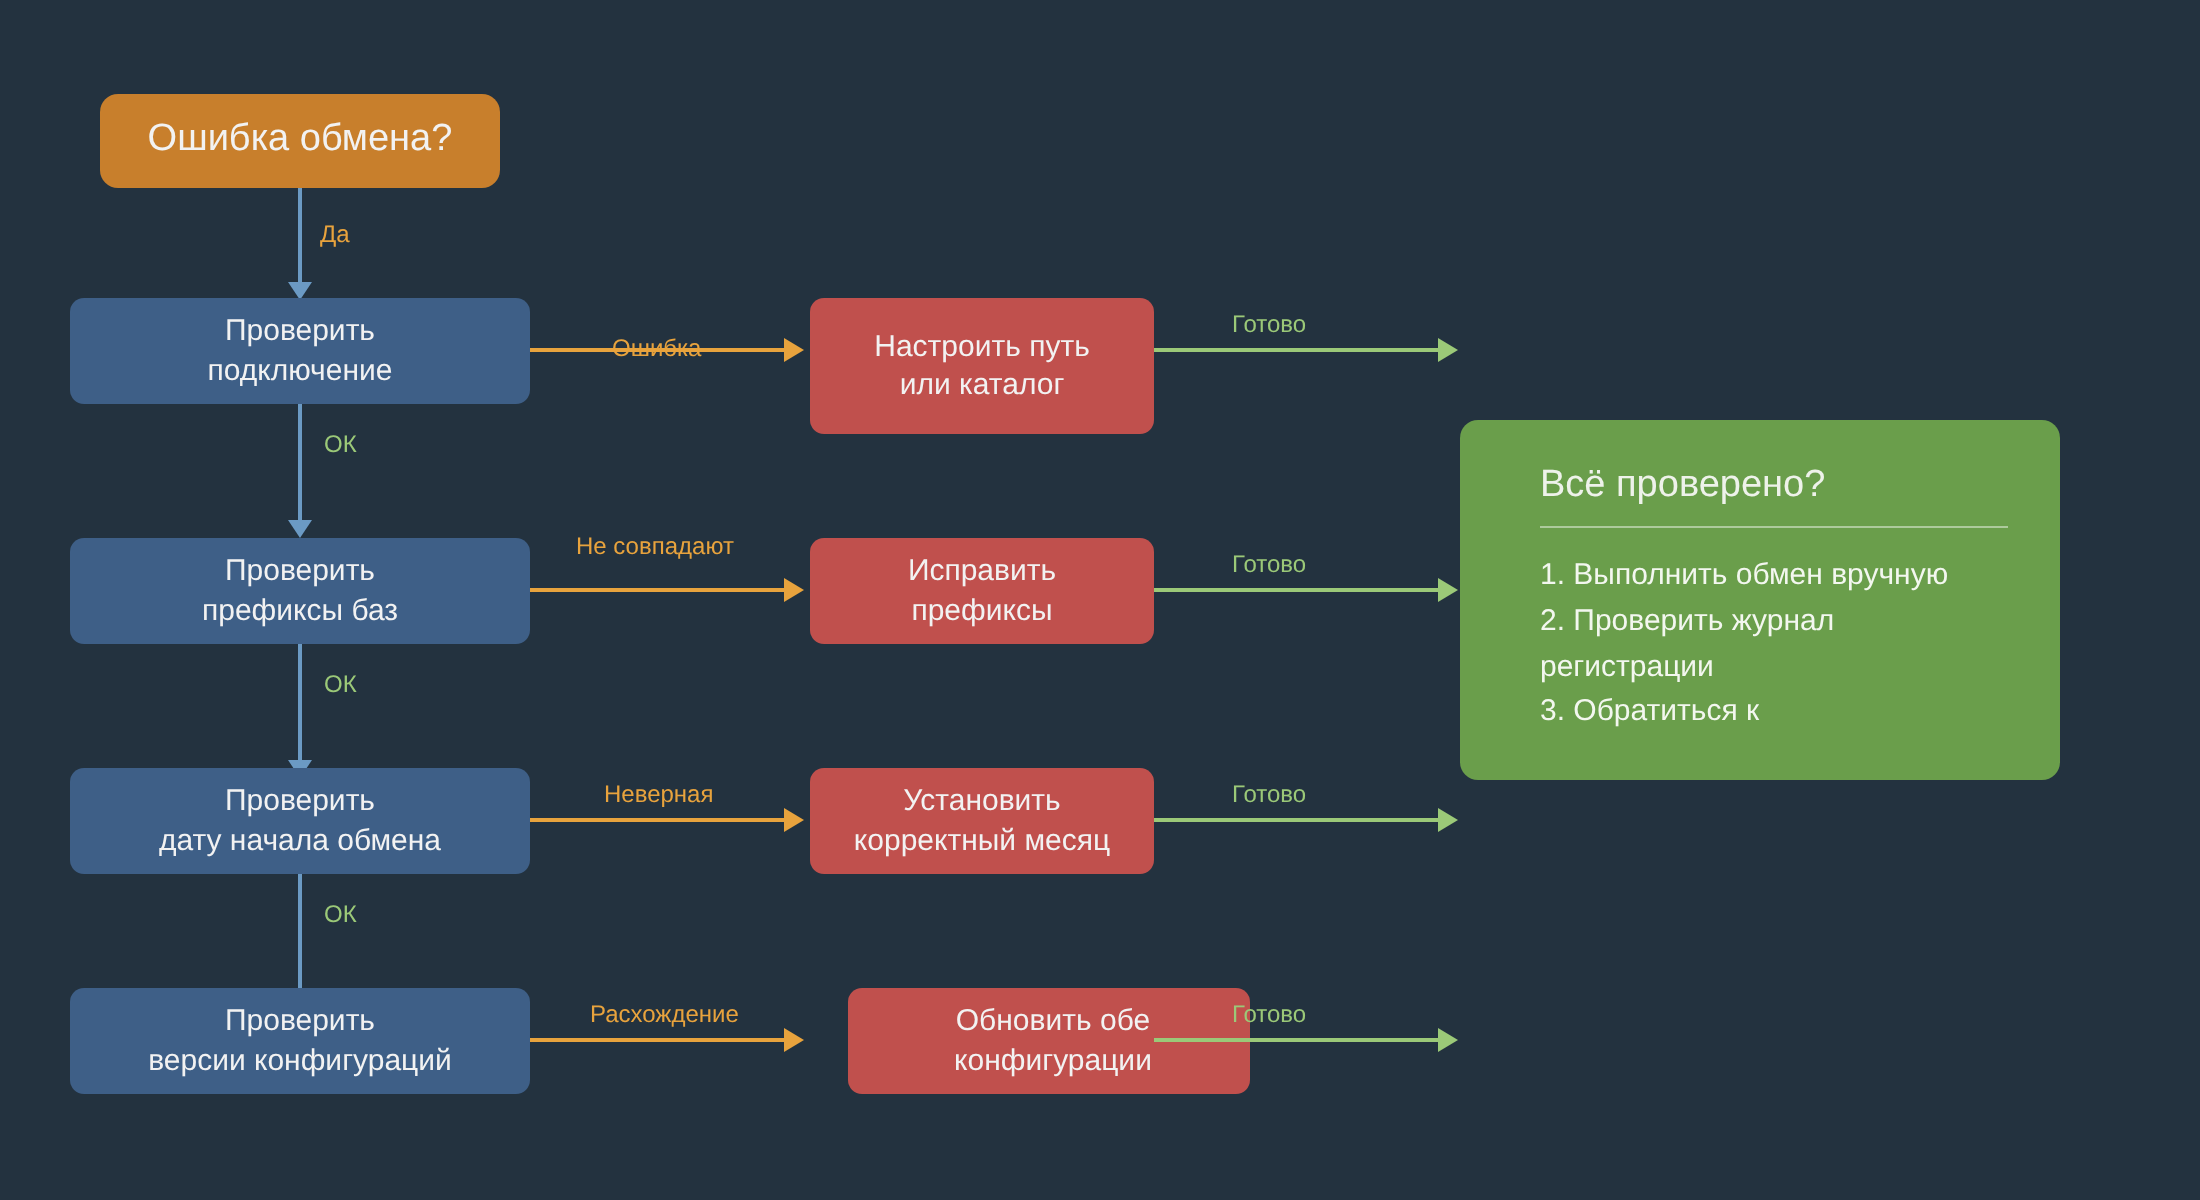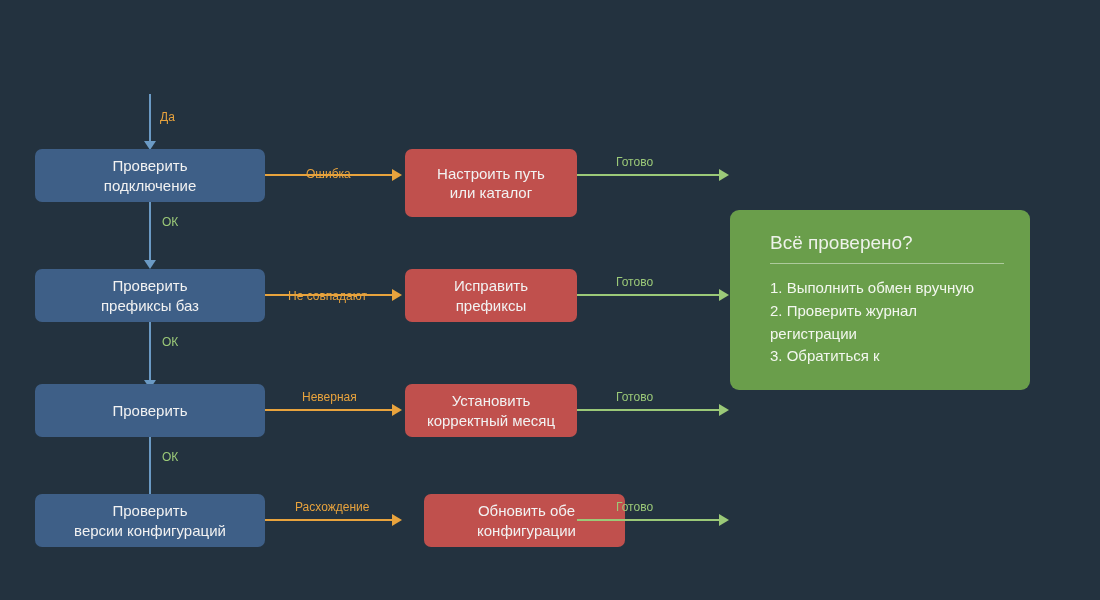--- a/index.html
+++ b/index.html
@@ -101,20 +101,23 @@
     white-space: nowrap;
   }
   .lbl-orange { color: #e8a33d; }
   .lbl-green  { color: #9bc978; }
 </style>
 </head>
 <body>
 
 <div id="canvas">
 
+  <div class="node node-start" style="left:50px; top:47px; width:200px; height:47px;">
+    <span>Ошибка обмена?</span>
+  </div>
 
   <div class="conn">
     <div class="conn-line-v" style="left:149px; top:94px; height:48px; background:#6b9ac4;"></div>
     <div class="arrow-head-d" style="left:144px; top:141px; border-top:9px solid #6b9ac4;"></div>
     <div class="edge-label lbl-orange" style="left:160px; top:110px;">Да</div>
   </div>
 
   <div class="node node-check" style="left:35px; top:149px; width:230px; height:53px;">
     <span>
       <span>Проверить</span>
@@ -145,21 +148,21 @@
 
   <div class="node node-check" style="left:35px; top:269px; width:230px; height:53px;">
     <span>
       <span>Проверить</span>
       <span class="line2">префиксы баз</span>
     </span>
   </div>
   <div class="conn">
     <div class="conn-line-h" style="left:265px; top:294px; width:128px; background:#e8a33d;"></div>
     <div class="arrow-head-r" style="left:392px; top:289px; border-left:10px solid #e8a33d;"></div>
-    <div class="edge-label lbl-orange" style="left:288px; top:289px;">Не совпадают</div>
+    <div class="edge-label lbl-orange" style="left:288px; top:266px;">Не совпадают</div>
   </div>
   <div class="node node-fix" style="left:405px; top:269px; width:172px; height:53px;">
     <span>
       <span>Исправить</span>
       <span class="line2">префиксы</span>
     </span>
   </div>
   <div class="conn">
     <div class="conn-line-h" style="left:577px; top:294px; width:143px; background:#9bc978;"></div>
     <div class="arrow-head-r" style="left:719px; top:289px; border-left:10px solid #9bc978;"></div>
@@ -167,20 +170,21 @@
   </div>
   <div class="conn">
     <div class="conn-line-v" style="left:149px; top:322px; height:59px; background:#6b9ac4;"></div>
     <div class="arrow-head-d" style="left:144px; top:380px; border-top:9px solid #6b9ac4;"></div>
     <div class="edge-label lbl-green" style="left:162px; top:335px;">ОК</div>
   </div>
 
   <div class="node node-check" style="left:35px; top:384px; width:230px; height:53px;">
     <span>
       <span>Проверить</span>
+      <span class="line2">дату начала обмена</span>
     </span>
   </div>
   <div class="conn">
     <div class="conn-line-h" style="left:265px; top:409px; width:128px; background:#e8a33d;"></div>
     <div class="arrow-head-r" style="left:392px; top:404px; border-left:10px solid #e8a33d;"></div>
     <div class="edge-label lbl-orange" style="left:302px; top:390px;">Неверная</div>
   </div>
   <div class="node node-fix" style="left:405px; top:384px; width:172px; height:53px;">
     <span>
       <span>Установить</span>

